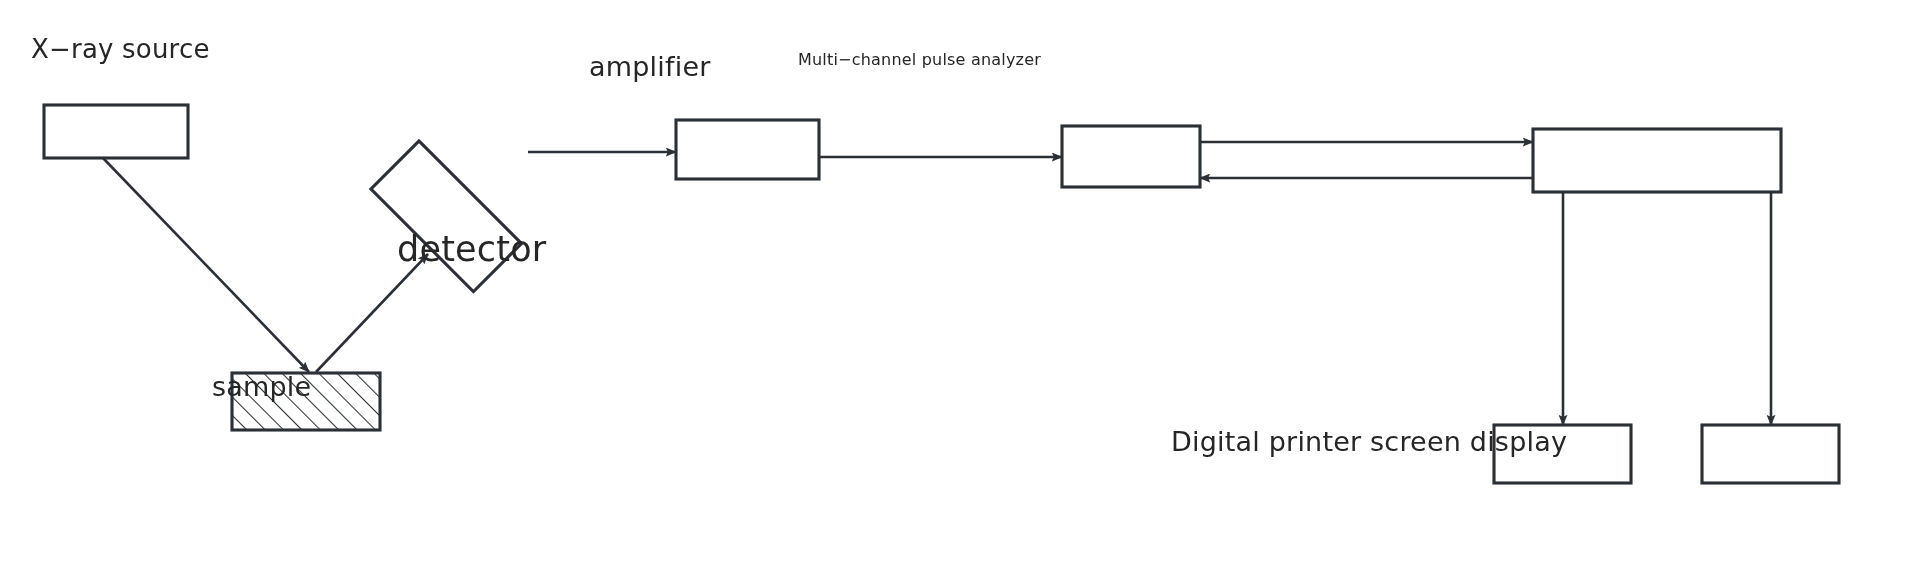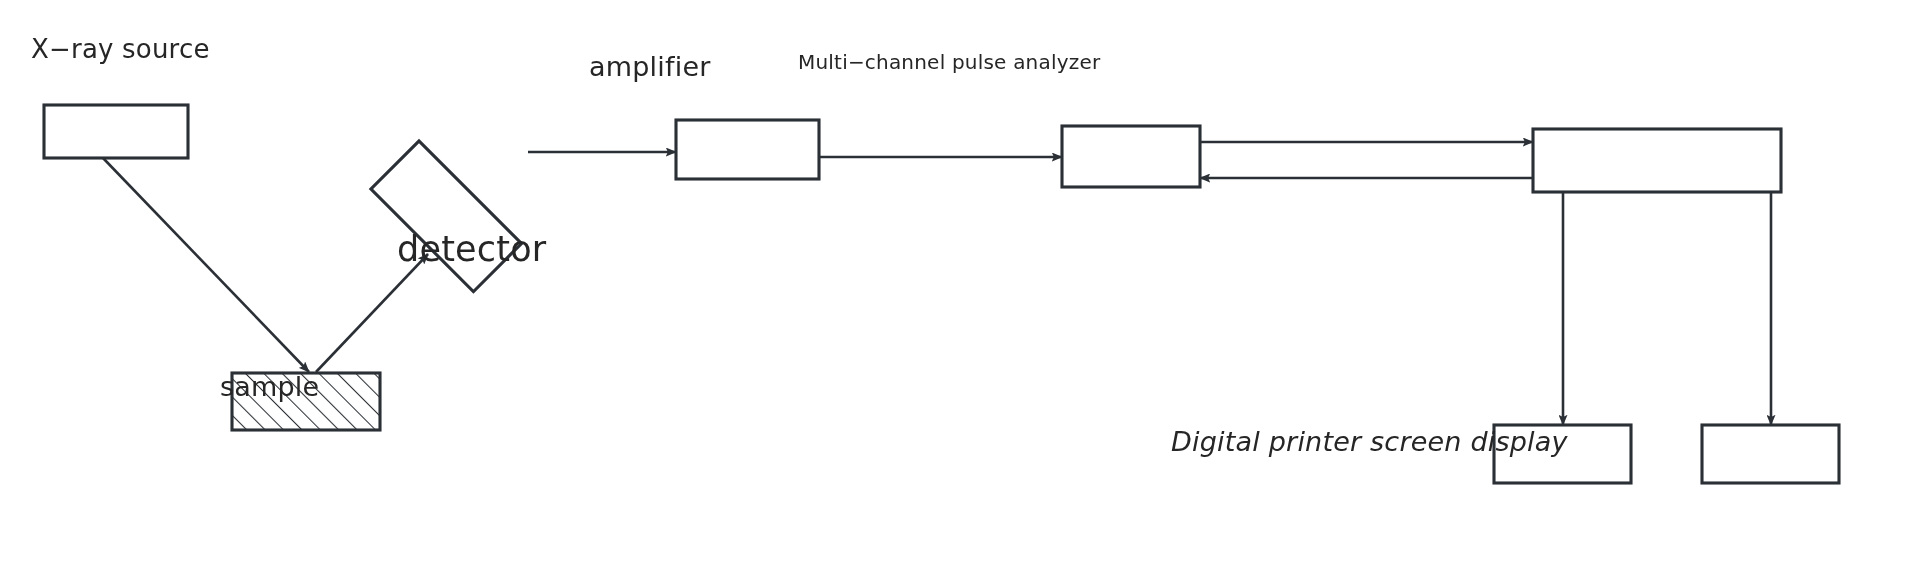--- a/index.html
+++ b/index.html
@@ -31,26 +31,26 @@
     position: absolute;
     white-space: nowrap;
     font-family: "DejaVu Sans", sans-serif;
     color: #262626;
     font-weight: 400;
     letter-spacing: 0.2px;
     line-height: 1.1;
     user-select: none;
   }
   .lbl-xray    { left: 31px;   top: 35px;  font-size: 26px; }
-  .lbl-sample  { left: 220px;  top: 372px; font-size: 27px; }
+  .lbl-sample  { left: 212px;  top: 372px; font-size: 27px; }
   .lbl-det     { left: 397px;  top: 230px; font-size: 35px; }
   .lbl-amp     { left: 553px;  top: 52px;  font-size: 27px; margin-left: 36px; }
-  .lbl-mca     { left: 798px;  top: 51px;  font-size: 20px; text-align: center; }
+  .lbl-mca     { left: 798px;  top: 51px;  font-size: 16px; text-align: center; }
   .lbl-micro   { left: 1262px; top: 54px;  font-size: 27px; }
-  .lbl-out     { left: 1171px; top: 427px; font-size: 27px; font-style: italic; }
+  .lbl-out     { left: 1171px; top: 427px; font-size: 27px; }
 </style>
 </head>
 <body>
 
 <div id="diagram-root">
 
   <svg id="diagram-svg" viewBox="0 0 1920 588" xmlns="http://www.w3.org/2000/svg">
     <defs>
       <marker id="arrowhead" markerWidth="11" markerHeight="9" refX="10.2" refY="4.5" orient="auto" markerUnits="userSpaceOnUse">
         <path d="M0,0 L11,4.5 L0,9 L2.1,4.5 Z" fill="#2b3036"></path>

